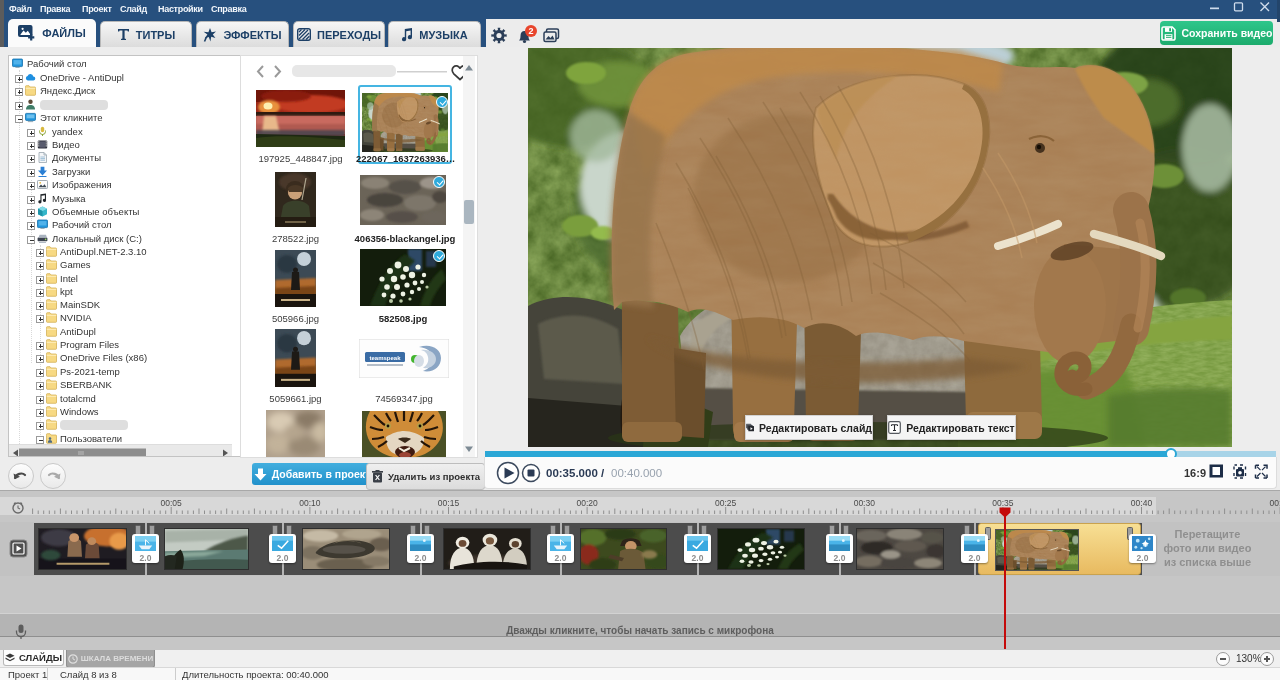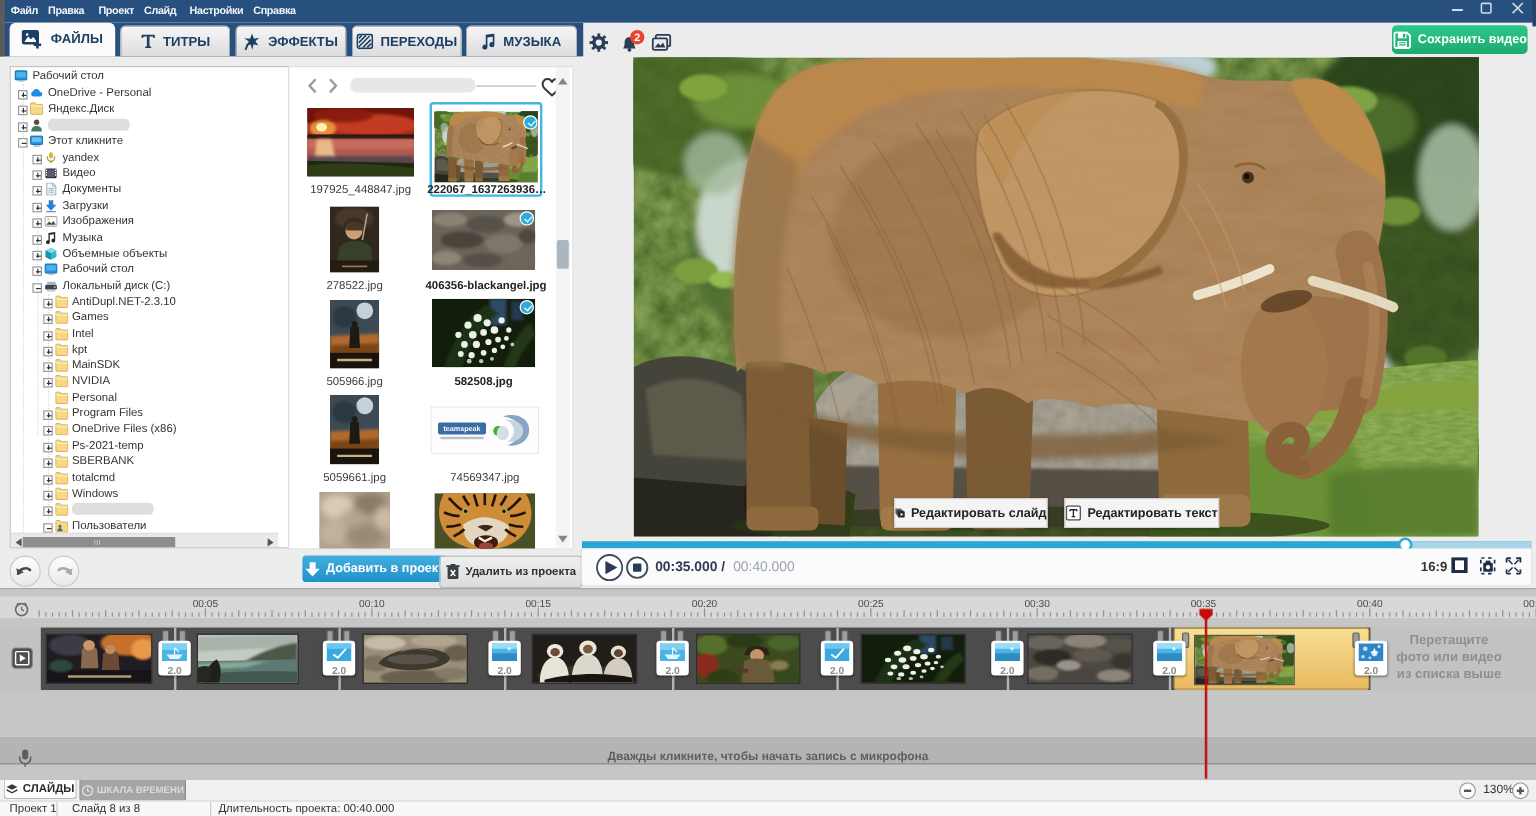--- a/index.html
+++ b/index.html
@@ -36,21 +36,21 @@
 .btn-gray{position:absolute;left:366px;top:463px;width:119px;height:27px;border-radius:3px;background:linear-gradient(#efefef,#dcdcdc);border:1px solid #bdbdbd;color:#2e2e2e;font-size:9.5px;font-weight:bold;display:flex;align-items:center;justify-content:center;gap:4px;white-space:nowrap}
 .editbtn{position:absolute;top:415px;height:25px;background:#f4f4f4;border:1px solid #d2d2d2;color:#222;font-size:10.5px;font-weight:bold;display:flex;align-items:center;justify-content:center;gap:5px;box-shadow:0 1px 3px rgba(0,0,0,.25);white-space:nowrap}
 .vline{position:absolute;width:0;border-left:1px dotted #d9d9d9}
 .circbtn{position:absolute;width:26px;height:26px;border-radius:50%;background:linear-gradient(#fdfdfd,#e9e9e9);border:1px solid #cicic1;border:1px solid #c9c9c9}
 
 #photo{left:528px;top:48px;width:704px;height:399px}
 #progress{left:485px;top:451px;width:791px;height:6px;background:#2ba7d6}
 #ctrlbar{left:484px;top:457px;width:793px;height:32px;background:#fbfbfb;border:1px solid #dcdcdc;border-top:none;border-radius:0 0 4px 4px}
 
 #tl{left:0;top:490px;width:1280px;height:160px;background:#c6c6c6;border-top:1px solid #a8a8a8}
-#ruler{position:absolute;left:0;top:6px;width:1280px;height:18px;background:#d8d8d8}
+#ruler{position:absolute;left:0;top:6px;width:1156px;height:18px;background:#d8d8d8}
 #track1{position:absolute;left:0;top:31px;width:1280px;height:54px;background:#c2c2c2}
 #track1 .dark{position:absolute;left:34px;top:1px;width:1108px;height:52px;background:#4c4c4c}
 #musictrack{position:absolute;left:0;top:86px;width:1280px;height:36px;background:#aeaeae;border-top:1px solid #d2d2d2;border-bottom:1px solid #8f8f8f}
 #mictrack{position:absolute;left:0;top:122px;width:1280px;height:24px;background:#b4b4b4;border-top:1px solid #d2d2d2;border-bottom:1px solid #8f8f8f}
 .trtext{position:absolute;width:100%;text-align:center;font-size:10px;font-weight:bold;color:#5e5e5e}
 .sl{position:absolute;top:6px;height:42px;border:1px solid #2e2e2e}
 .gline{position:absolute;top:1px;width:2px;height:52px;background:#b5b5b5}
 .th{position:absolute;top:3px;width:6px;height:13px;background:#9e9e9e;border:1px solid #5f5f5f;border-radius:1.5px}
 .tric{position:absolute;top:12px;width:27px;height:29px;background:#fff;border-radius:3px;box-shadow:0 1px 2px rgba(0,0,0,.4);text-align:center}
 .tric svg{margin-top:2px}
@@ -614,21 +614,21 @@
         </svg>
         <span class="lb">Рабочий стол</span>
       </div>
     <div class="trow l1" style="top:16px">
         <span class="eb p">
           <i></i>
         </span>
         <svg class="ic" width="11" height="11">
           <use href="#i-cloud"></use>
         </svg>
-        <span class="lb">OneDrive - Personal</span>
+        <span class="lb">OneDrive - AntiDupl</span>
       </div>
     <div class="trow l1" style="top:29px">
         <span class="eb p">
           <i></i>
         </span>
         <svg class="ic" width="11" height="11">
           <use href="#i-fold"></use>
         </svg>
         <span class="lb">Яндекс.Диск</span>
       </div>
@@ -782,21 +782,21 @@
         </span>
         <svg class="ic" width="11" height="11">
           <use href="#i-fold"></use>
         </svg>
         <span class="lb">NVIDIA</span>
       </div>
     <div class="trow l3" style="top:270px">
         <svg class="ic" width="11" height="11">
           <use href="#i-fold"></use>
         </svg>
-        <span class="lb">Personal</span>
+        <span class="lb">AntiDupl</span>
       </div>
     <div class="trow l3" style="top:283px">
         <span class="eb p">
           <i></i>
         </span>
         <svg class="ic" width="11" height="11">
           <use href="#i-fold"></use>
         </svg>
         <span class="lb">Program Files</span>
       </div>

